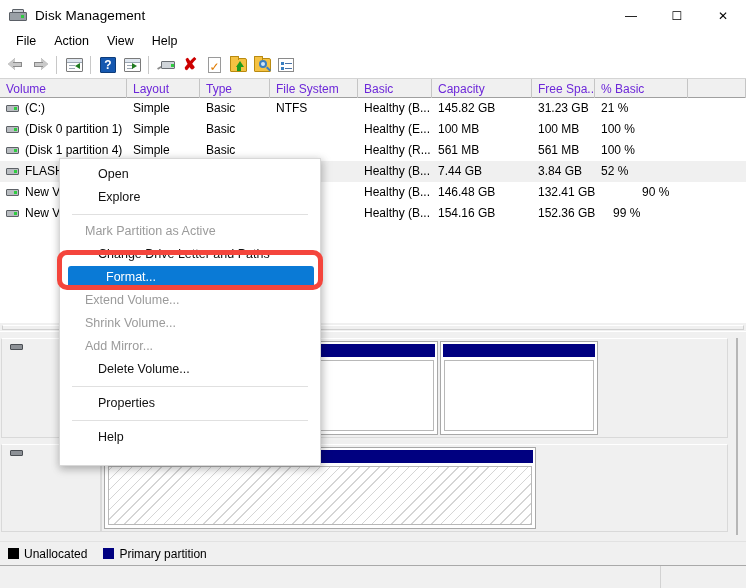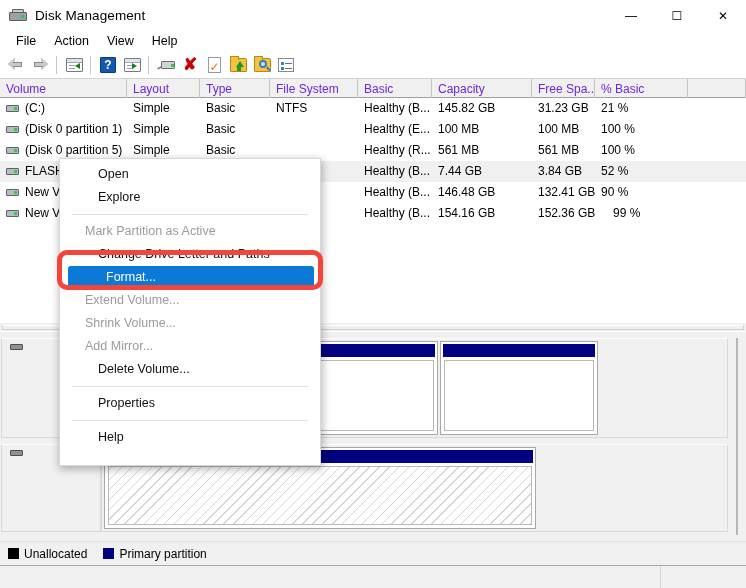--- a/index.html
+++ b/index.html
@@ -464,21 +464,21 @@
           <div class="cell" style="width: 70px;">Basic</div>
           <div class="cell" style="width: 88px;"></div>
           <div class="cell" style="width: 74px;">Healthy (E...</div>
           <div class="cell" style="width: 100px;">100 MB</div>
           <div class="cell" style="width: 63px;">100 MB</div>
           <div class="cell" style="width: 93px;">100 %</div>
         </div>
         <div class="row">
           <div class="cell volcell" style="width: 127px;">
             <span class="vol-ic"></span>
-            <span>(Disk 0 partition 5)</span>
+            <span>(Disk 1 partition 4)</span>
           </div>
           <div class="cell" style="width: 73px;">Simple</div>
           <div class="cell" style="width: 70px;">Basic</div>
           <div class="cell" style="width: 88px;"></div>
           <div class="cell" style="width: 74px;">Healthy (R...</div>
           <div class="cell" style="width: 100px;">561 MB</div>
           <div class="cell" style="width: 63px;">561 MB</div>
           <div class="cell" style="width: 93px;">100 %</div>
         </div>
         <div class="row sel">
@@ -498,21 +498,21 @@
           <div class="cell volcell" style="width: 127px;">
             <span class="vol-ic"></span>
             <span>New Vo</span>
           </div>
           <div class="cell" style="width: 73px;"></div>
           <div class="cell" style="width: 70px;"></div>
           <div class="cell" style="width: 88px;"></div>
           <div class="cell" style="width: 74px;">Healthy (B...</div>
           <div class="cell" style="width: 100px;">146.48 GB</div>
           <div class="cell" style="width: 63px;">132.41 GB</div>
-          <div class="cell" style="width: 93px;">90 %</div>
+          <div class="cell" style="width: 93px; margin-left: 41px;">90 %</div>
         </div>
         <div class="row">
           <div class="cell volcell" style="width: 127px;">
             <span class="vol-ic"></span>
             <span>New Vo</span>
           </div>
           <div class="cell" style="width: 73px;"></div>
           <div class="cell" style="width: 70px;"></div>
           <div class="cell" style="width: 88px;"></div>
           <div class="cell" style="width: 74px;">Healthy (B...</div>

